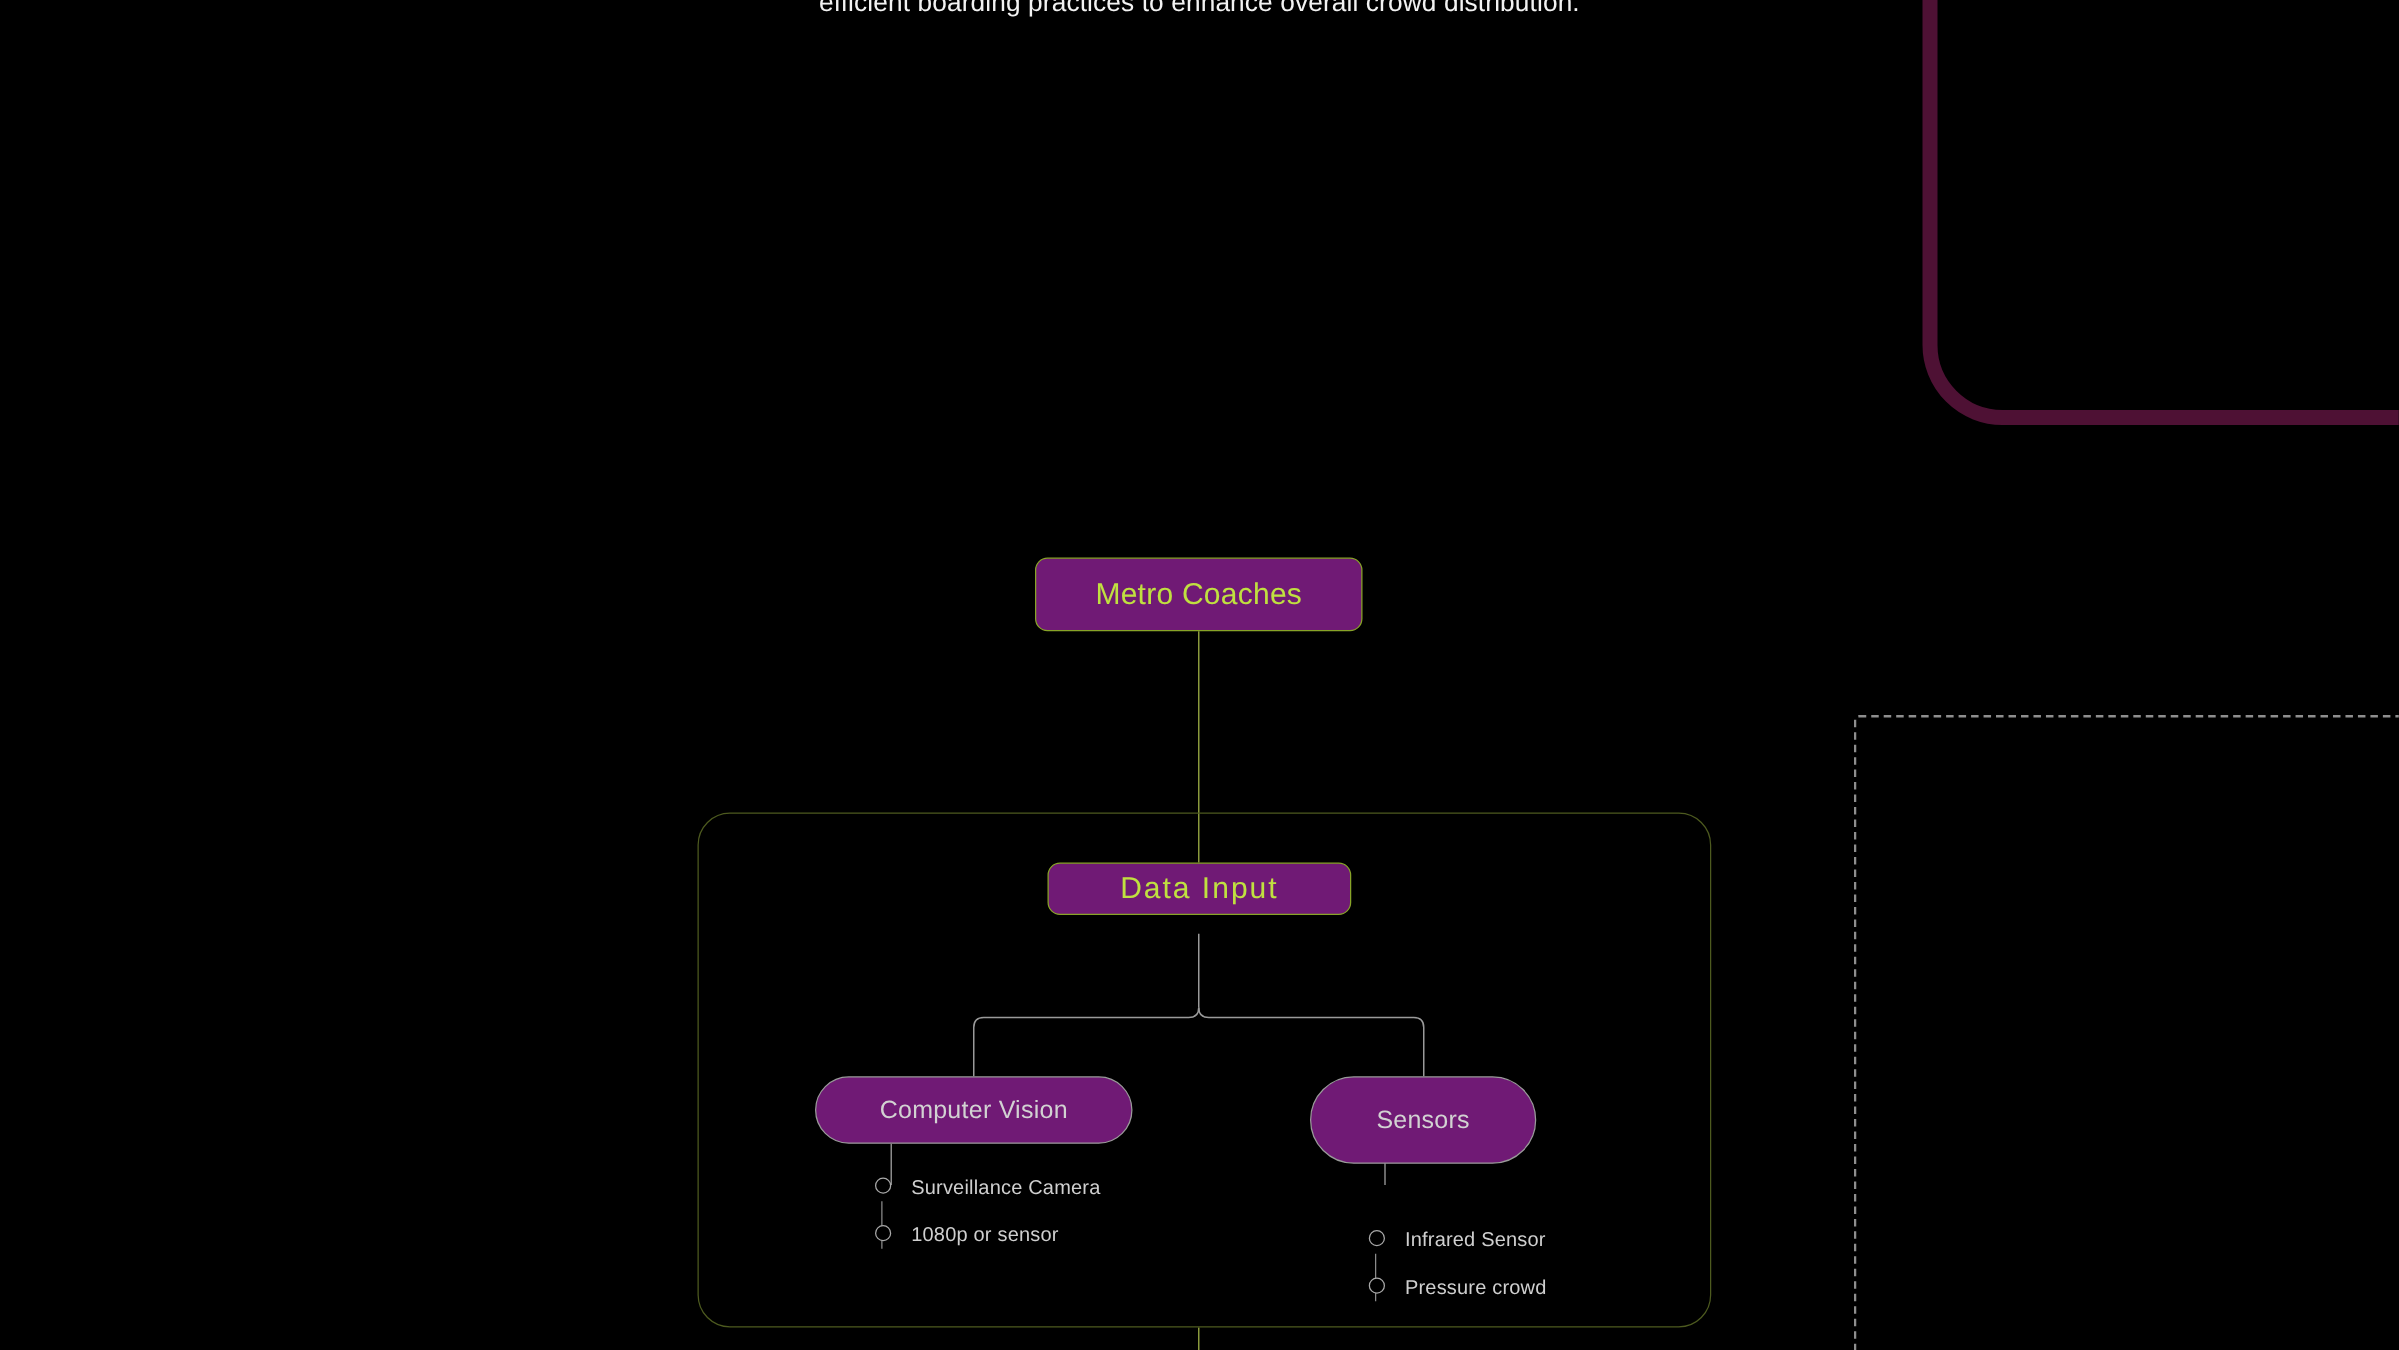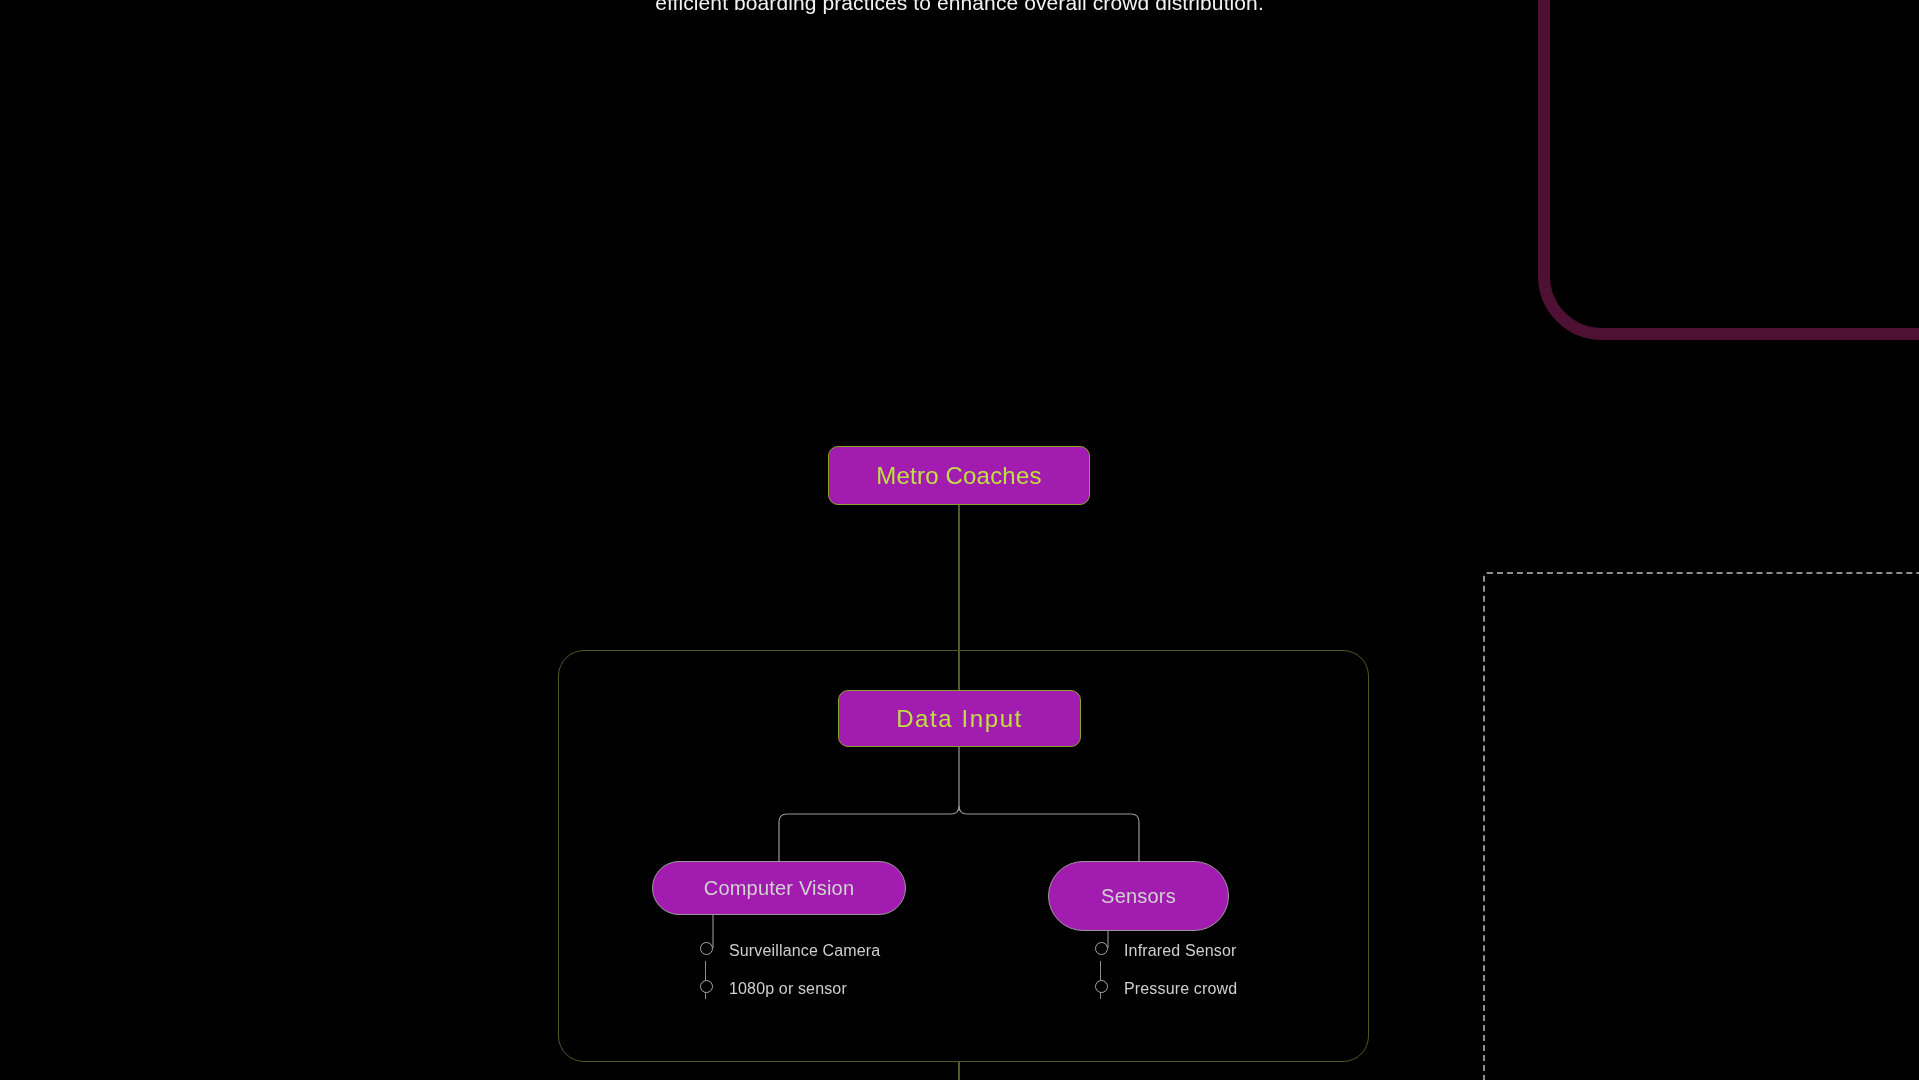--- a/index.html
+++ b/index.html
@@ -66,39 +66,39 @@
   }
   #diagram svg { display: block; }
 
   
   .node {
     position: absolute;
     box-sizing: border-box;
     display: flex;
     align-items: center;
     justify-content: center;
-    background: #a21caf;
+    background: #701a75;
   }
   .node-green {
     border: 1px solid #88a428;
     border-radius: 10px;
     color: #c0e040;
     font-size: 24px;
     letter-spacing: 0.2px;
   }
   .node-pill {
     border: 1px solid #9a9a9a;
     border-radius: 999px;
     color: #d2d2d2;
     font-size: 20px;
     letter-spacing: 0.2px;
   }
 
   #node-metro-coaches { left: 828px; top: 446px; width: 262px; height: 59px; }
-  #node-data-input    { left: 838px; top: 690px; width: 243px; height: 57px; letter-spacing: 1.6px; }
+  #node-data-input    { left: 838px; top: 690px; width: 243px; height: 42px; letter-spacing: 1.6px; }
   #node-computer-vision { left: 652px; top: 861px; width: 254px; height: 54px; }
   #node-sensors         { left: 1048px; top: 861px; width: 181px; height: 70px; }
 
   
   #group-container {
     position: absolute;
     left: 558px;
     top: 650px;
     width: 811px;
     height: 412px;
@@ -106,21 +106,21 @@
     border-radius: 26px;
     box-sizing: border-box;
     background: transparent;
   }
 
   
   .bullet-list {
     position: absolute;
   }
   #bullets-cv { left: 700px; top: 942px; }
-  #bullets-sensors { left: 1095px; top: 942px; }
+  #bullets-sensors { left: 1095px; top: 984px; }
 
   .bullet-row {
     display: flex;
     height: 38px;
     position: relative;
   }
   .bullet-marker {
     width: 11px;
     height: 11px;
     border: 1px solid #a9a9a9;

